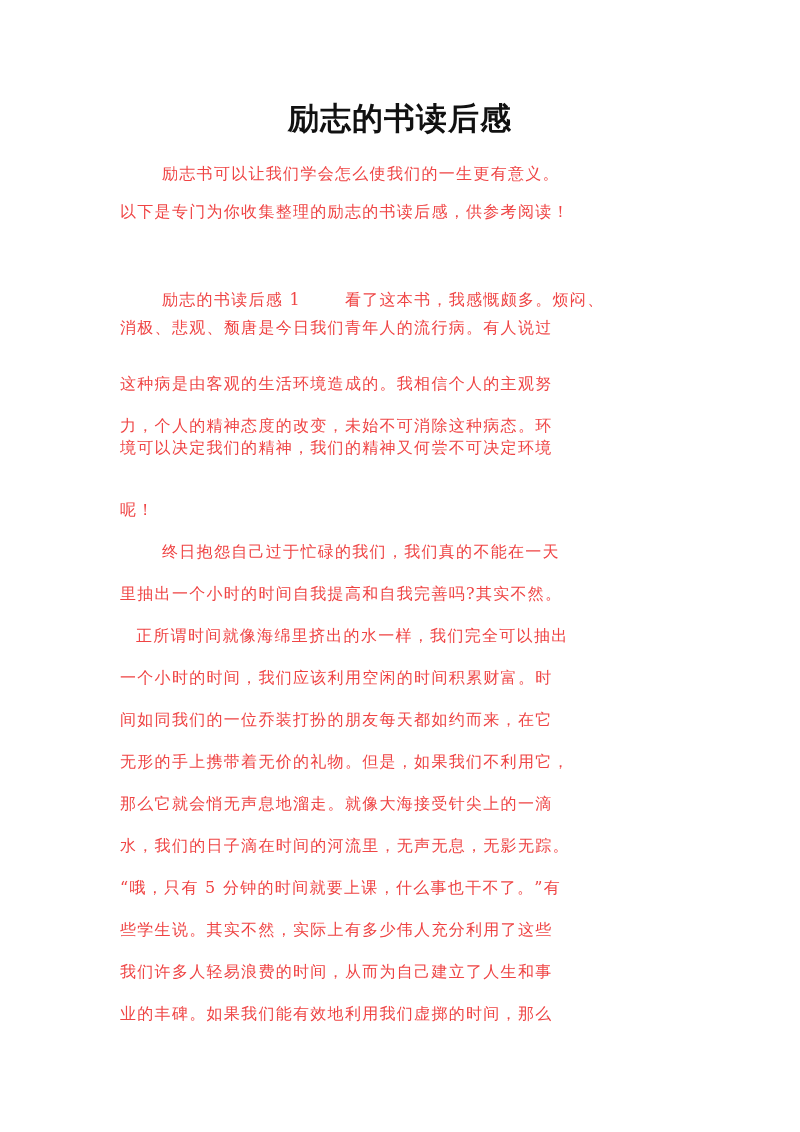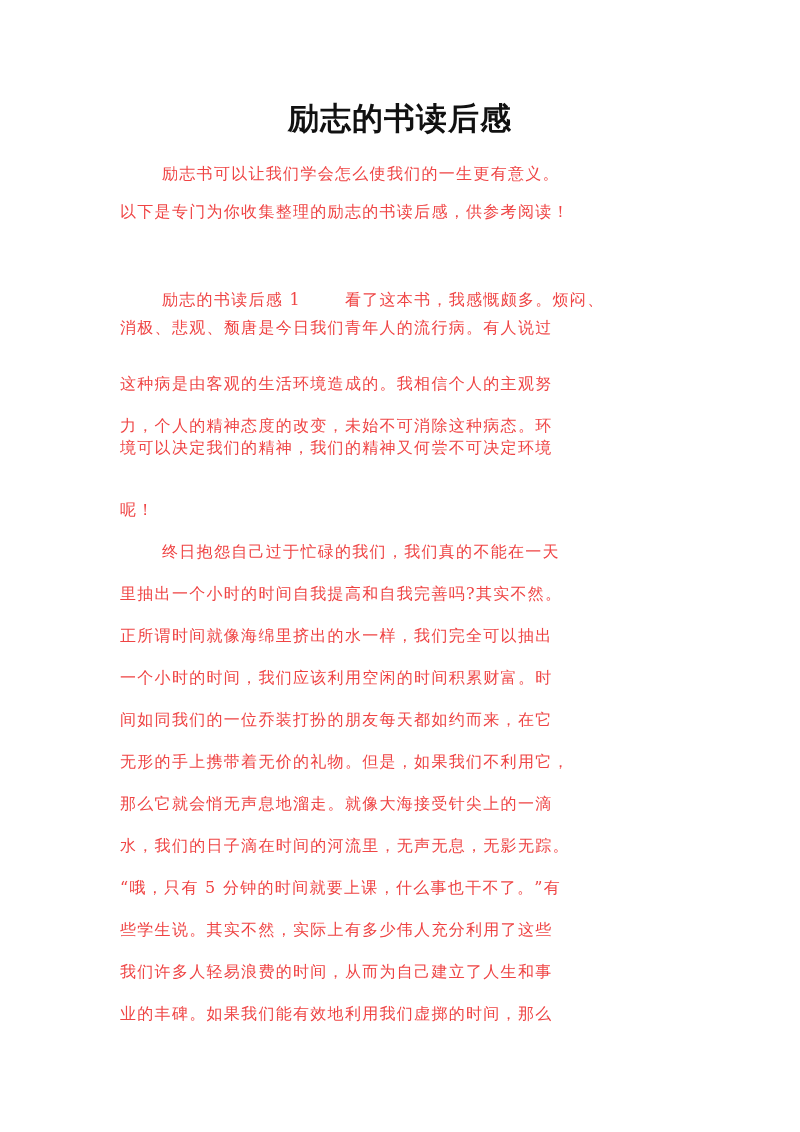--- a/index.html
+++ b/index.html
@@ -61,21 +61,21 @@
     <span>励志的书读后感 1</span><span class="gap"></span><span>看了这本书，我感慨颇多。烦闷、</span>
   </div>
   <div class="line" style="top:312px;">消极、悲观、颓唐是今日我们青年人的流行病。有人说过</div>
   <div class="line" style="top:368px;">这种病是由客观的生活环境造成的。我相信个人的主观努</div>
   <div class="line" style="top:410px;">力，个人的精神态度的改变，未始不可消除这种病态。环</div>
   <div class="line" style="top:432px;">境可以决定我们的精神，我们的精神又何尝不可决定环境</div>
   <div class="line" style="top:494px;">呢！</div>
 
   <div class="line indent" style="top:536px;">终日抱怨自己过于忙碌的我们，我们真的不能在一天</div>
   <div class="line" style="top:578px;">里抽出一个小时的时间自我提高和自我完善吗?其实不然。</div>
-  <div class="line" style="top:620px;">正所谓时间就像海绵里挤出的水一样，我们完全可以抽出</div>
+  <div class="line" style="top:620px;margin-left:16px;">正所谓时间就像海绵里挤出的水一样，我们完全可以抽出</div>
   <div class="line" style="top:662px;">一个小时的时间，我们应该利用空闲的时间积累财富。时</div>
   <div class="line" style="top:704px;">间如同我们的一位乔装打扮的朋友每天都如约而来，在它</div>
   <div class="line" style="top:746px;text-align:right;">无形的手上携带着无价的礼物。但是，如果我们不利用它，</div>
   <div class="line" style="top:788px;">那么它就会悄无声息地溜走。就像大海接受针尖上的一滴</div>
   <div class="line" style="top:830px;">水，我们的日子滴在时间的河流里，无声无息，无影无踪。</div>
   <div class="line" style="top:872px;">“哦，只有 5 分钟的时间就要上课，什么事也干不了。”有</div>
   <div class="line" style="top:914px;">些学生说。其实不然，实际上有多少伟人充分利用了这些</div>
   <div class="line" style="top:956px;">我们许多人轻易浪费的时间，从而为自己建立了人生和事</div>
   <div class="line" style="top:998px;">业的丰碑。如果我们能有效地利用我们虚掷的时间，那么</div>
 

